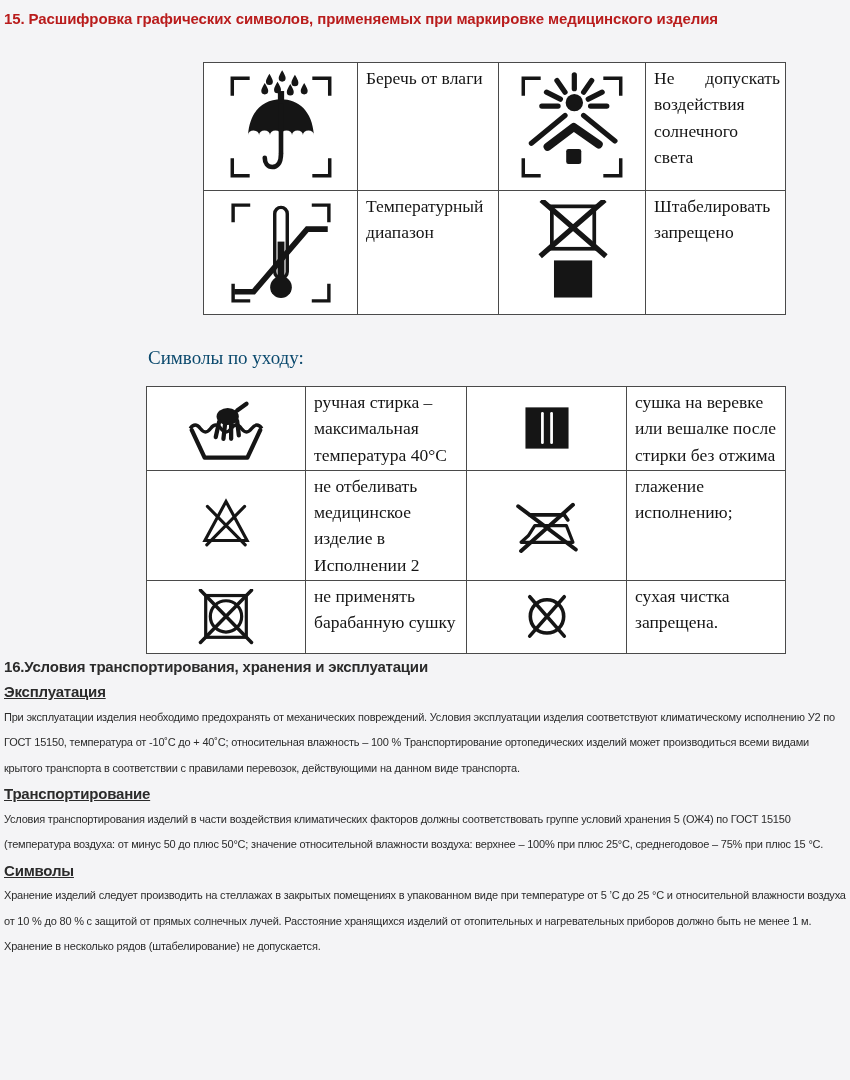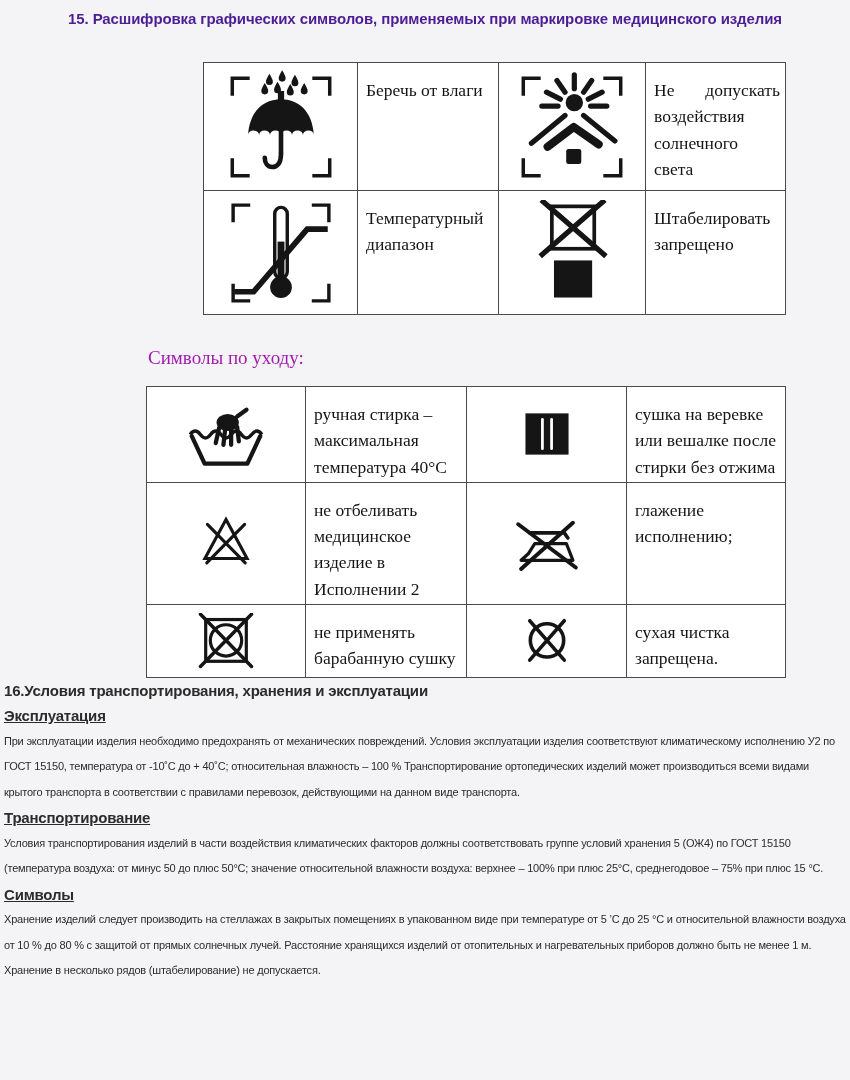--- a/index.html
+++ b/index.html
@@ -5,34 +5,34 @@
   html,body{margin:0;padding:0;}
   body{
     width:850px;height:1080px;
     background:#f4f4f6;
     font-family:"Liberation Sans",sans-serif;
     color:#2b2b2b;
     overflow:hidden;
   }
   .page{position:relative;width:842px;height:1080px;padding:5px 4px 0 4px;box-sizing:content-box;}
   .s15-heading{
-    font-size:15px;font-weight:bold;margin:4px 0 0 0;line-height:20px;letter-spacing:-0.1px;color:#4c1d95;text-align:center;
+    font-size:15px;font-weight:bold;margin:4px 0 0 0;line-height:20px;letter-spacing:-0.1px;color:#b91c1c;
   }
   
   table{border-collapse:collapse;background:#fff;table-layout:fixed;}
   td{border:1px solid #4a4a4a;
      font-family:"Liberation Serif",serif;font-size:17.5px;line-height:1.5;color:#141414;
-     vertical-align:top;padding:14px 5px 2px 8px;box-sizing:border-box;overflow:hidden;}
+     vertical-align:top;padding:2px 5px 2px 8px;box-sizing:border-box;overflow:hidden;}
   td.sym{text-align:center;vertical-align:middle;padding:2px;}
   .marking-table{margin:33px 0 0 199px;}
   .marking-table td{height:128px;}
   .marking-table tr.r2 td{height:124px;}
   .marking-table td.txt{text-align:justify;}
   .care-caption{
-    font-family:"Liberation Serif",serif;font-size:19px;color:#a21caf;
+    font-family:"Liberation Serif",serif;font-size:19px;color:#0c4a6e;
     margin:32px 0 0 144px;line-height:22px;
   }
   .care-table{margin:17px 0 0 142px;}
   .care-table tr.r1 td{height:76px;}
   .care-table tr.r2 td{height:96px;}
   .care-table tr.r3 td{height:73px;}
   
   svg{display:block;margin:0 auto;}
   .ink{stroke:#151515;fill:none;}
   .fillink{fill:#151515;stroke:none;}

